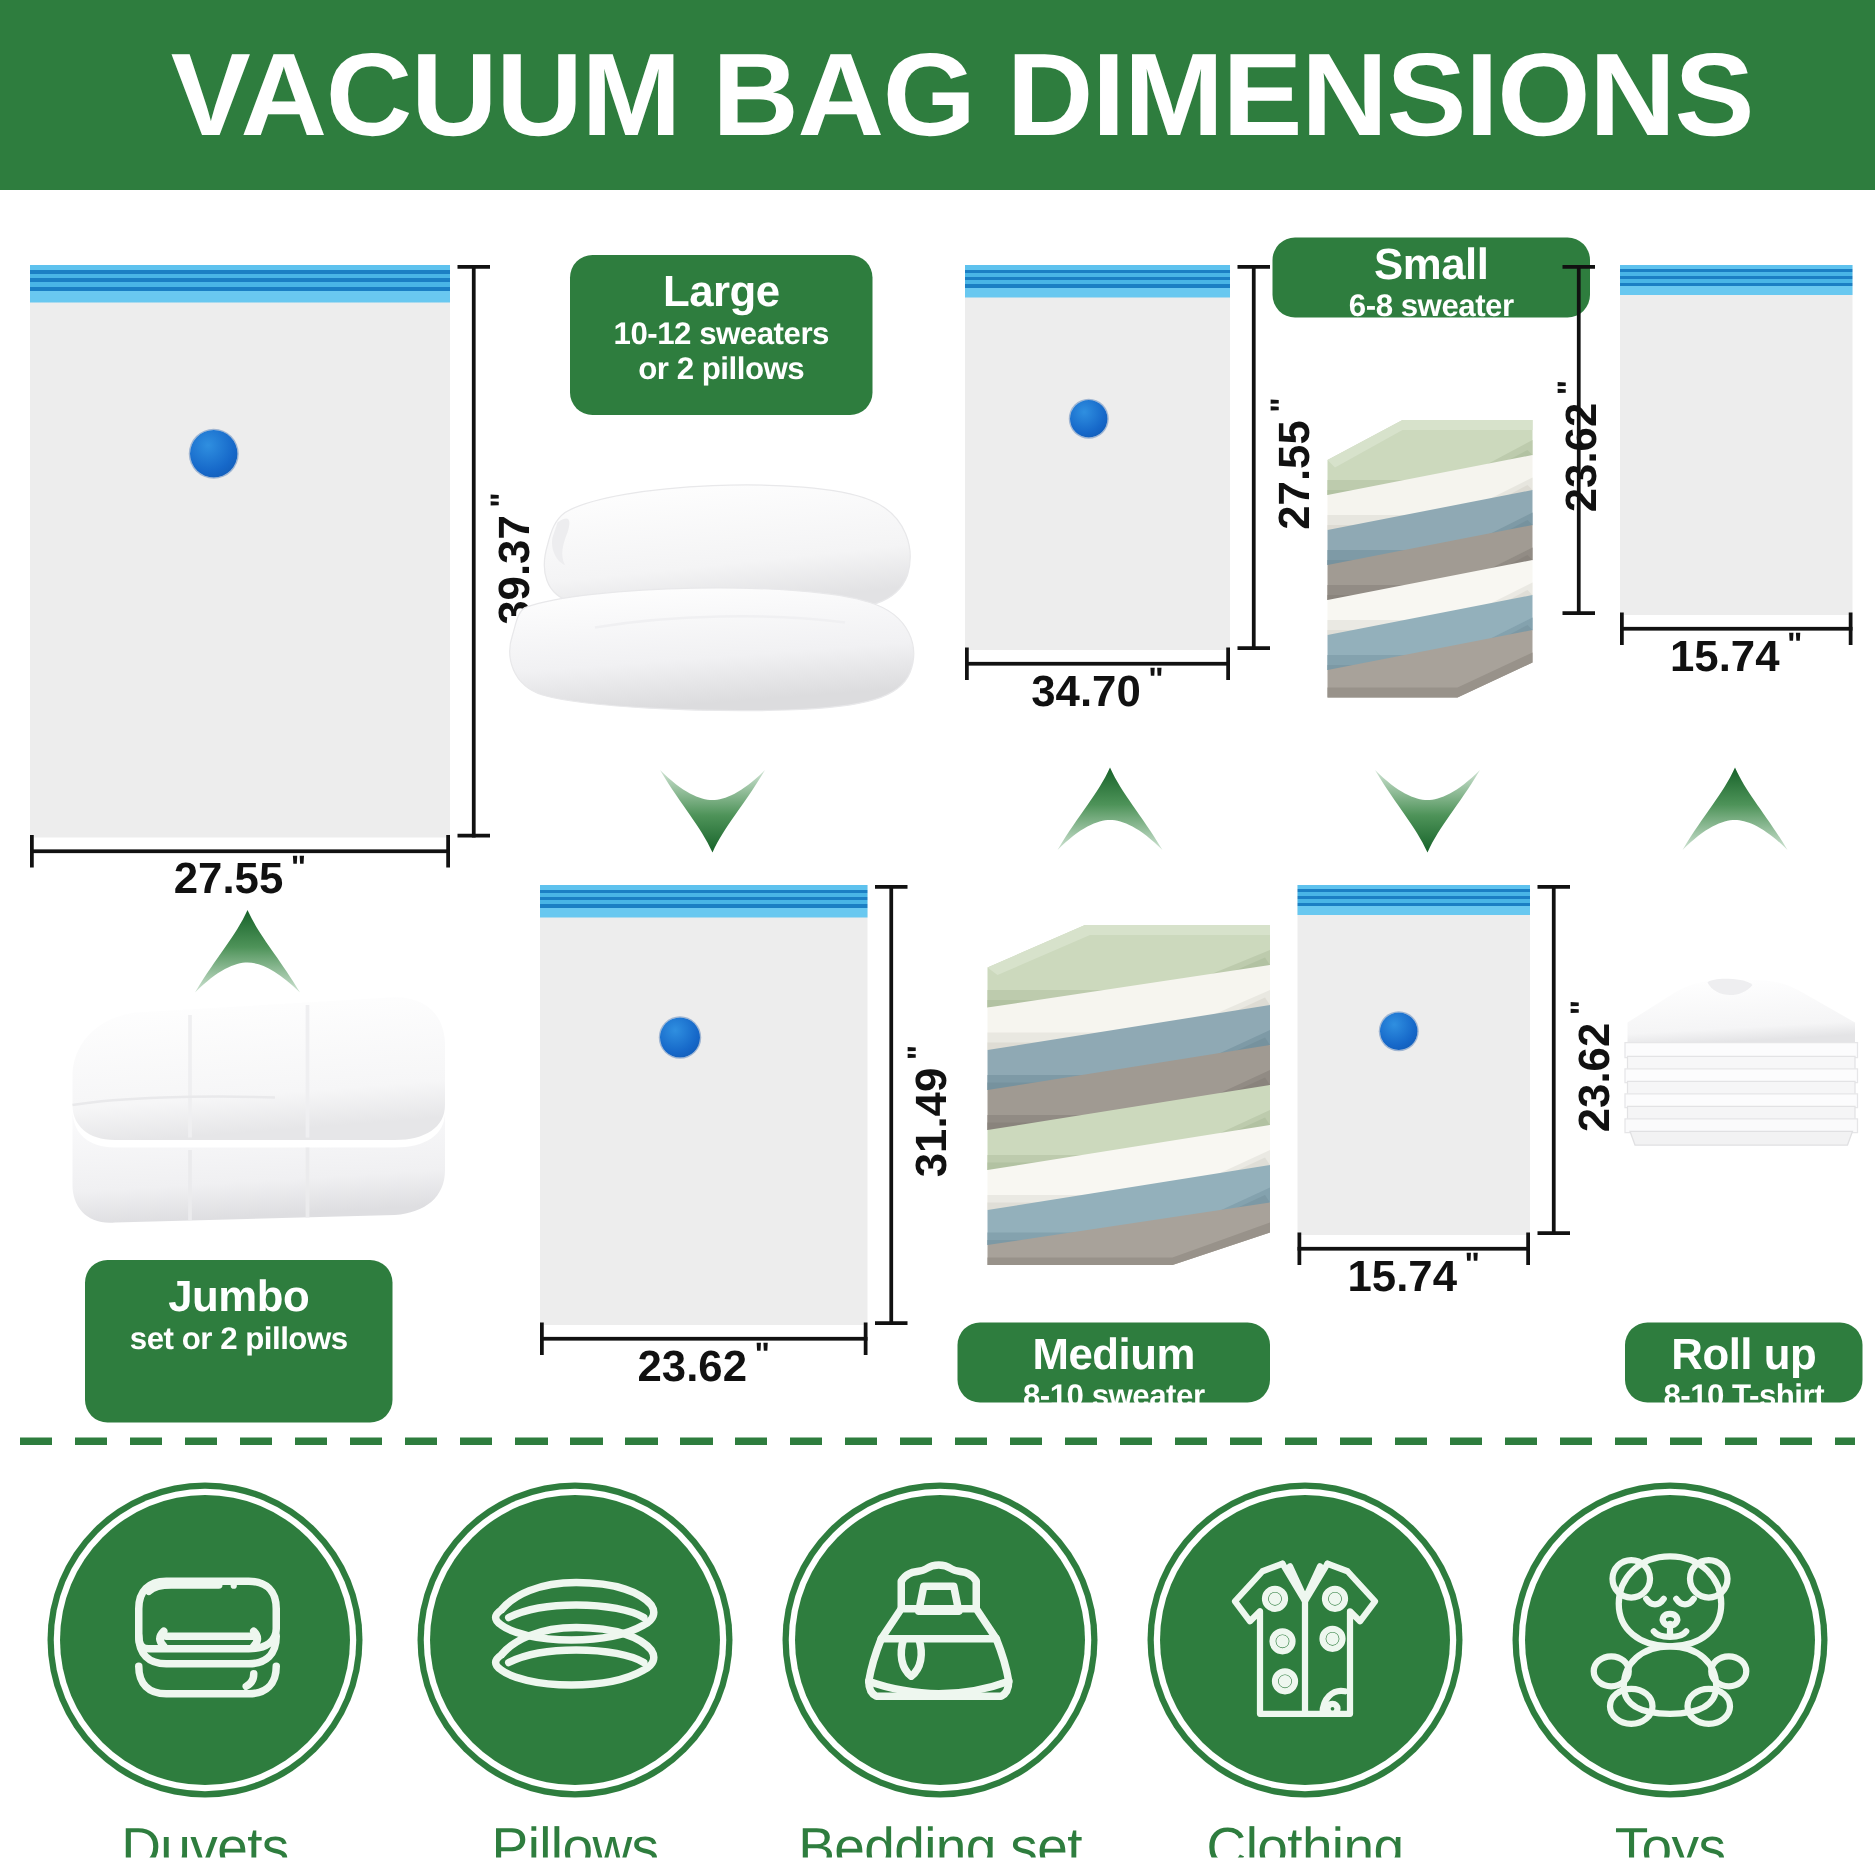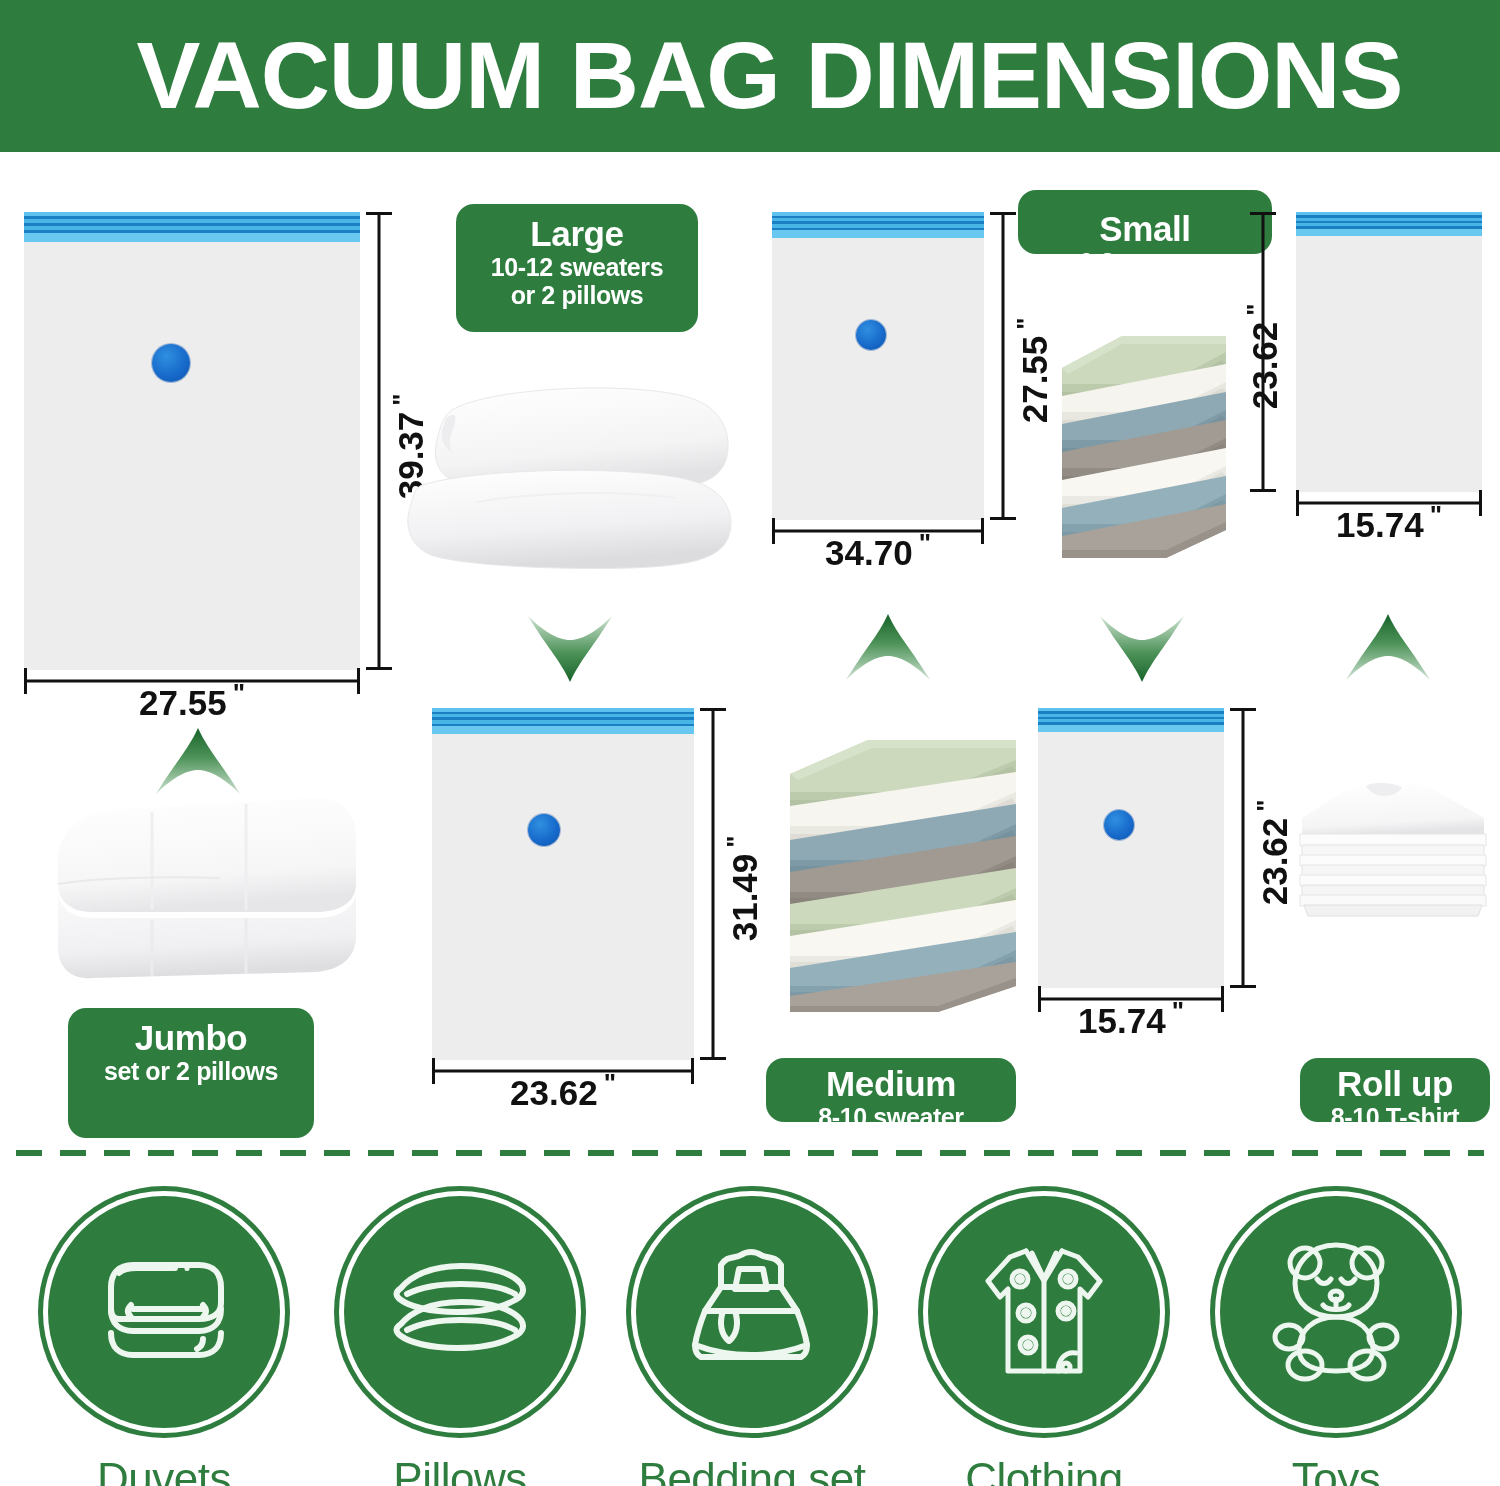--- a/index.html
+++ b/index.html
@@ -174,21 +174,21 @@
 </div>
 <div class="dim-h" style="left:772px;top:518px;width:212px;height:26px;">
   <div class="line"></div>
     <div class="cap l"></div>
     <div class="cap r"></div>
 </div>
 <div class="dimlabel" style="left:762px;top:528px;width:232px;text-align:center;">
   <span>34.70</span><span class="unit">"</span>
 </div>
 
-<div class="badge" style="left:1018px;top:190px;width:254px;height:64px;padding-top:19px;">
+<div class="badge" style="left:1018px;top:190px;width:254px;height:64px;padding-top:2px;">
   <div class="b-title">Small</div>
   <div class="b-sub">6-8 sweater</div>
 </div>
 
 <div class="stack" style="left:1048px;top:330px;width:190px;height:230px;">
   <svg width="190" height="230" viewBox="0 0 190 230">
     <g>
       <path d="M14,38 L74,6 L178,6 L178,34 L118,66 L14,66 Z" fill="#ccd9bd"></path>
       <path d="M14,38 L74,6 L178,6 L178,14 L74,14 L20,44 Z" fill="#d7e2cb"></path>
       <path d="M14,54 L14,66 L118,66 L178,34 L178,22 L118,54 Z" fill="#bdcbad"></path>

